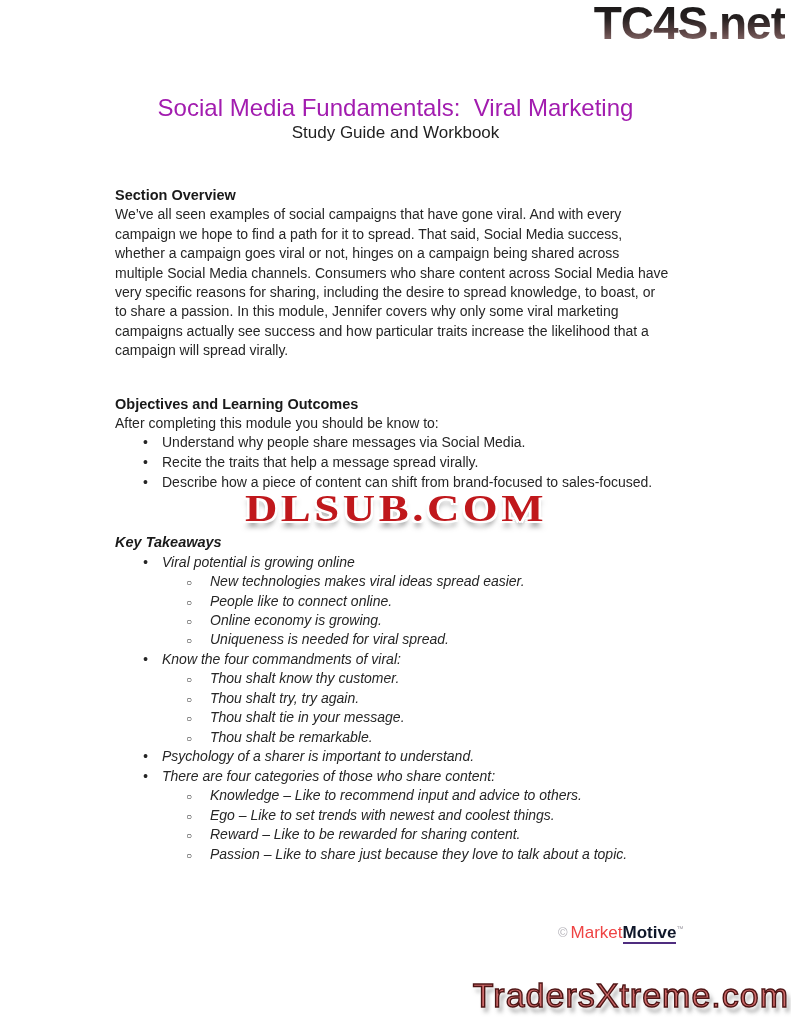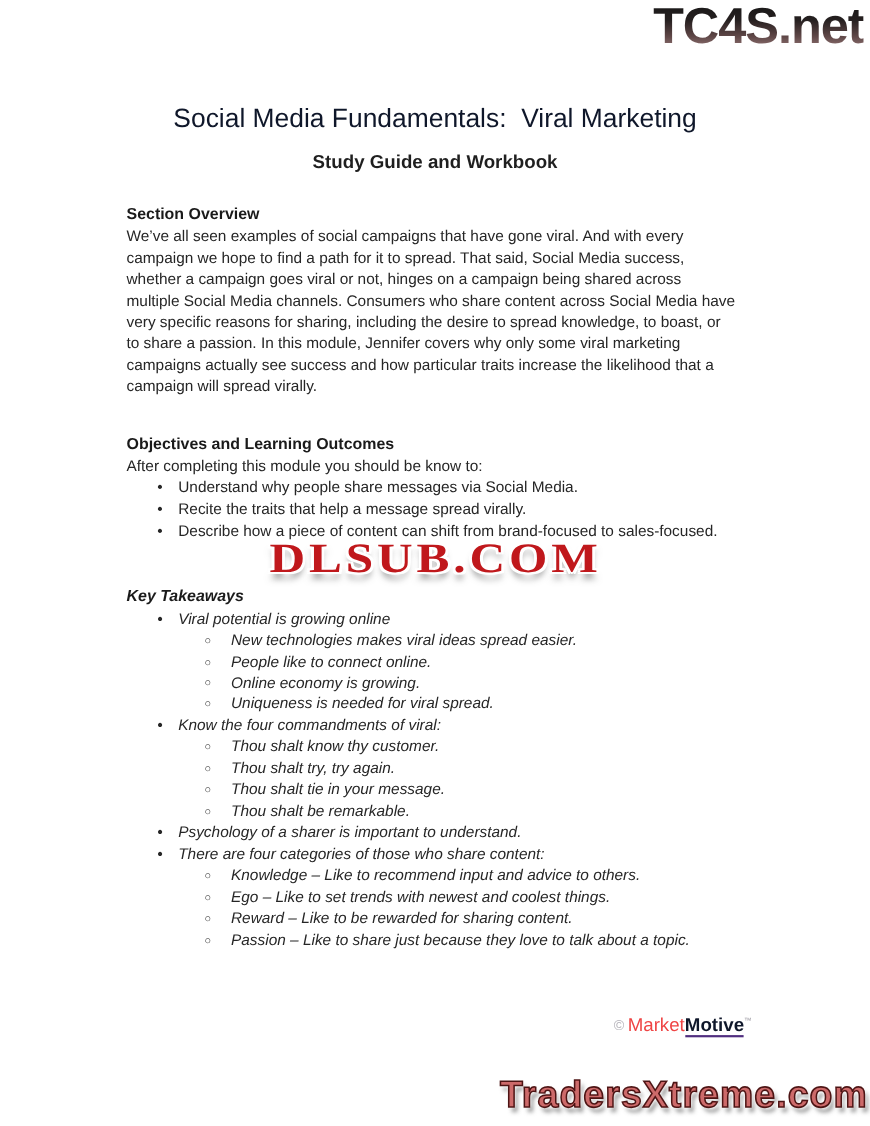--- a/index.html
+++ b/index.html
@@ -13,24 +13,24 @@
     position:absolute;top:0px;right:6px;
     font-size:46px;font-weight:bold;letter-spacing:-1px;line-height:46px;
     background:linear-gradient(180deg,#161616 0%,#262020 40%,#5f4747 72%,#9b7d7d 100%);
     -webkit-background-clip:text;background-clip:text;color:transparent;
     text-shadow:none;
   }
 
   
   .title-block{position:absolute;top:93px;left:0;width:791px;text-align:center;}
   .doc-title{
-    margin:0;font-size:24px;font-weight:400;color:#0f172a;line-height:30px;
+    margin:0;font-size:24px;font-weight:400;color:#a21caf;line-height:30px;
     white-space:pre;
   }
-  .doc-subtitle{margin:15px 0 0 0;font-size:17px;font-weight:700;color:#1f1f1f;}
+  .doc-subtitle{margin:0 0 0 0;font-size:17px;font-weight:400;color:#1f1f1f;}
 
   
   .content{
     position:absolute;left:115px;top:186px;width:600px;
     font-size:14px;line-height:19.4px;color:#262626;
   }
   h2.sec-heading{
     margin:0;font-size:14.5px;font-weight:bold;color:#1a1a1a;line-height:19.4px;
   }
   .para{margin:0;white-space:pre-line;}
@@ -65,21 +65,21 @@
     white-space:nowrap;
   }
   .mm-copy{color:#b3b1b8;font-size:13px;vertical-align:1px;margin-right:3px;}
   .mm-market{color:#ef4444;font-weight:400;}
   .mm-motive{color:#0f172a;font-weight:bold;border-bottom:2px solid #4F2D7F;}
   .mm-tm{color:#9e9ca4;font-size:7px;vertical-align:7px;}
 
   
   .tradersxtreme{
     position:absolute;top:975px;right:2px;
-    font-size:34px;font-weight:bold;line-height:40px;letter-spacing:1px;
+    font-size:34px;font-weight:normal;line-height:40px;letter-spacing:1px;
     color:#cd6a6a;-webkit-text-stroke:1.4px #4d1414;
     text-shadow:
       0 0 2px #ffffff, 0 0 4px #ffffff, 0 0 5px #ffffff,
       3px 5px 4px rgba(60,60,60,0.55);
     white-space:nowrap;z-index:5;
   }
 </style>
 </head>
 <body>
 

